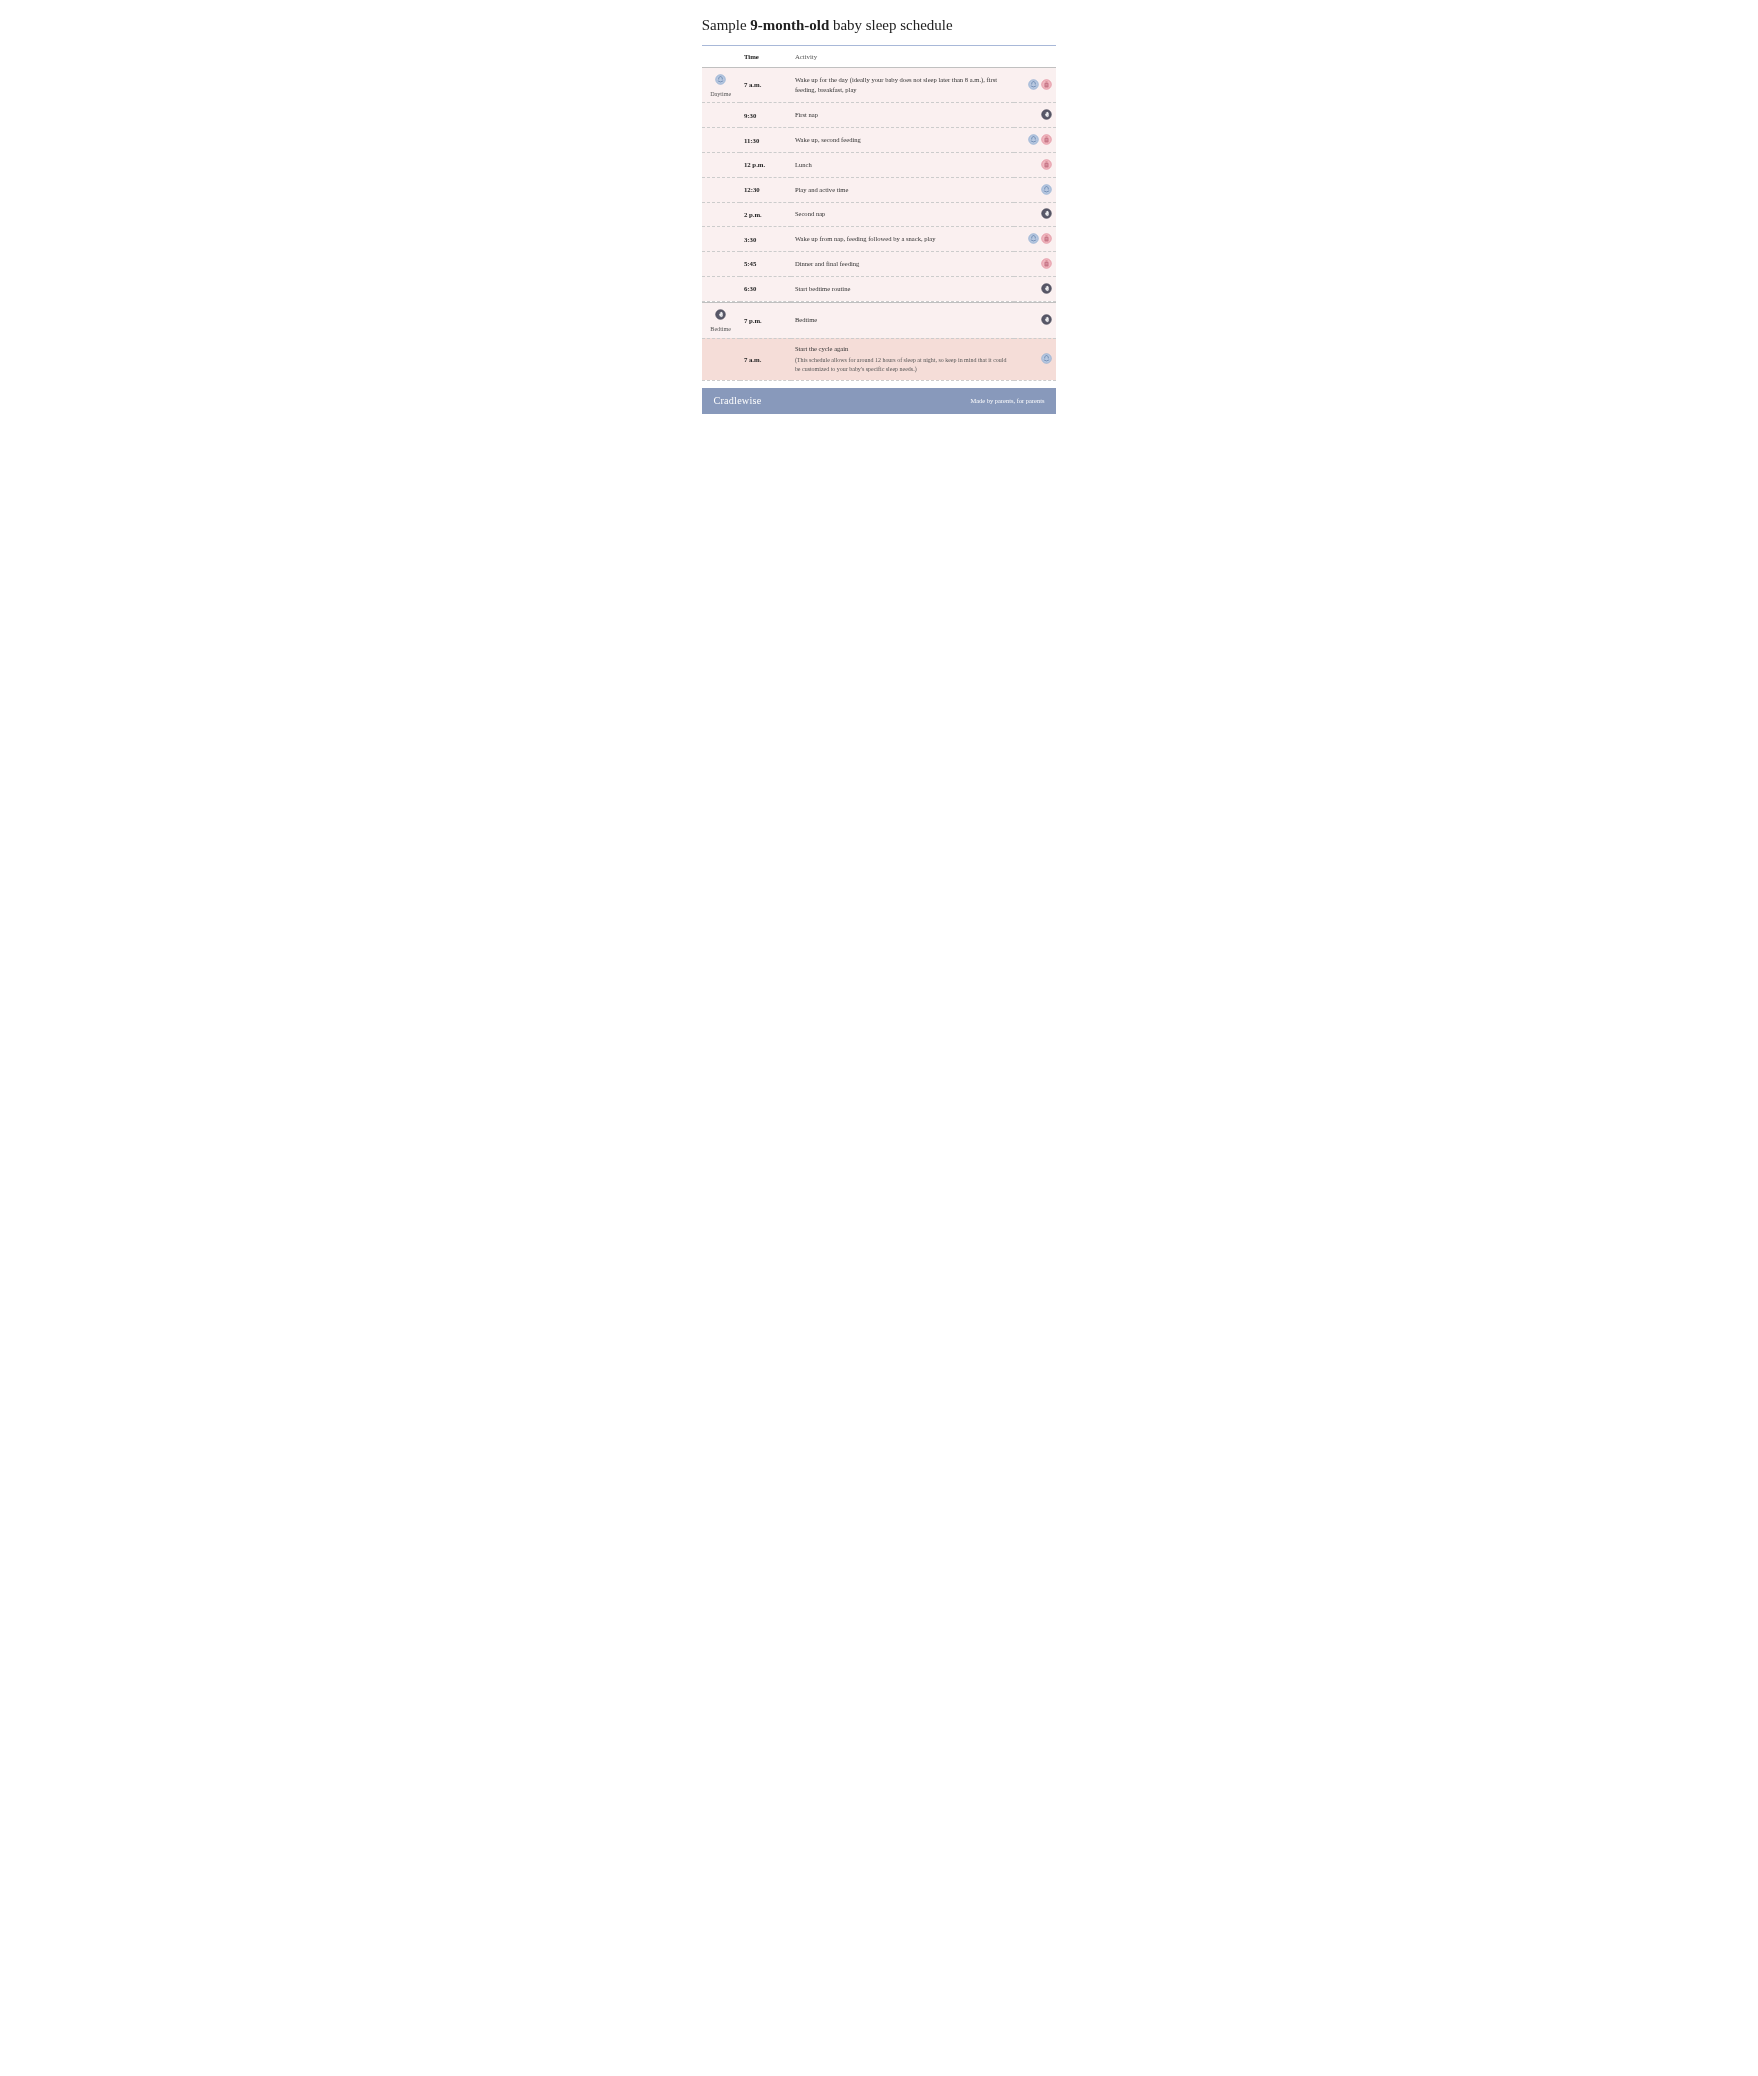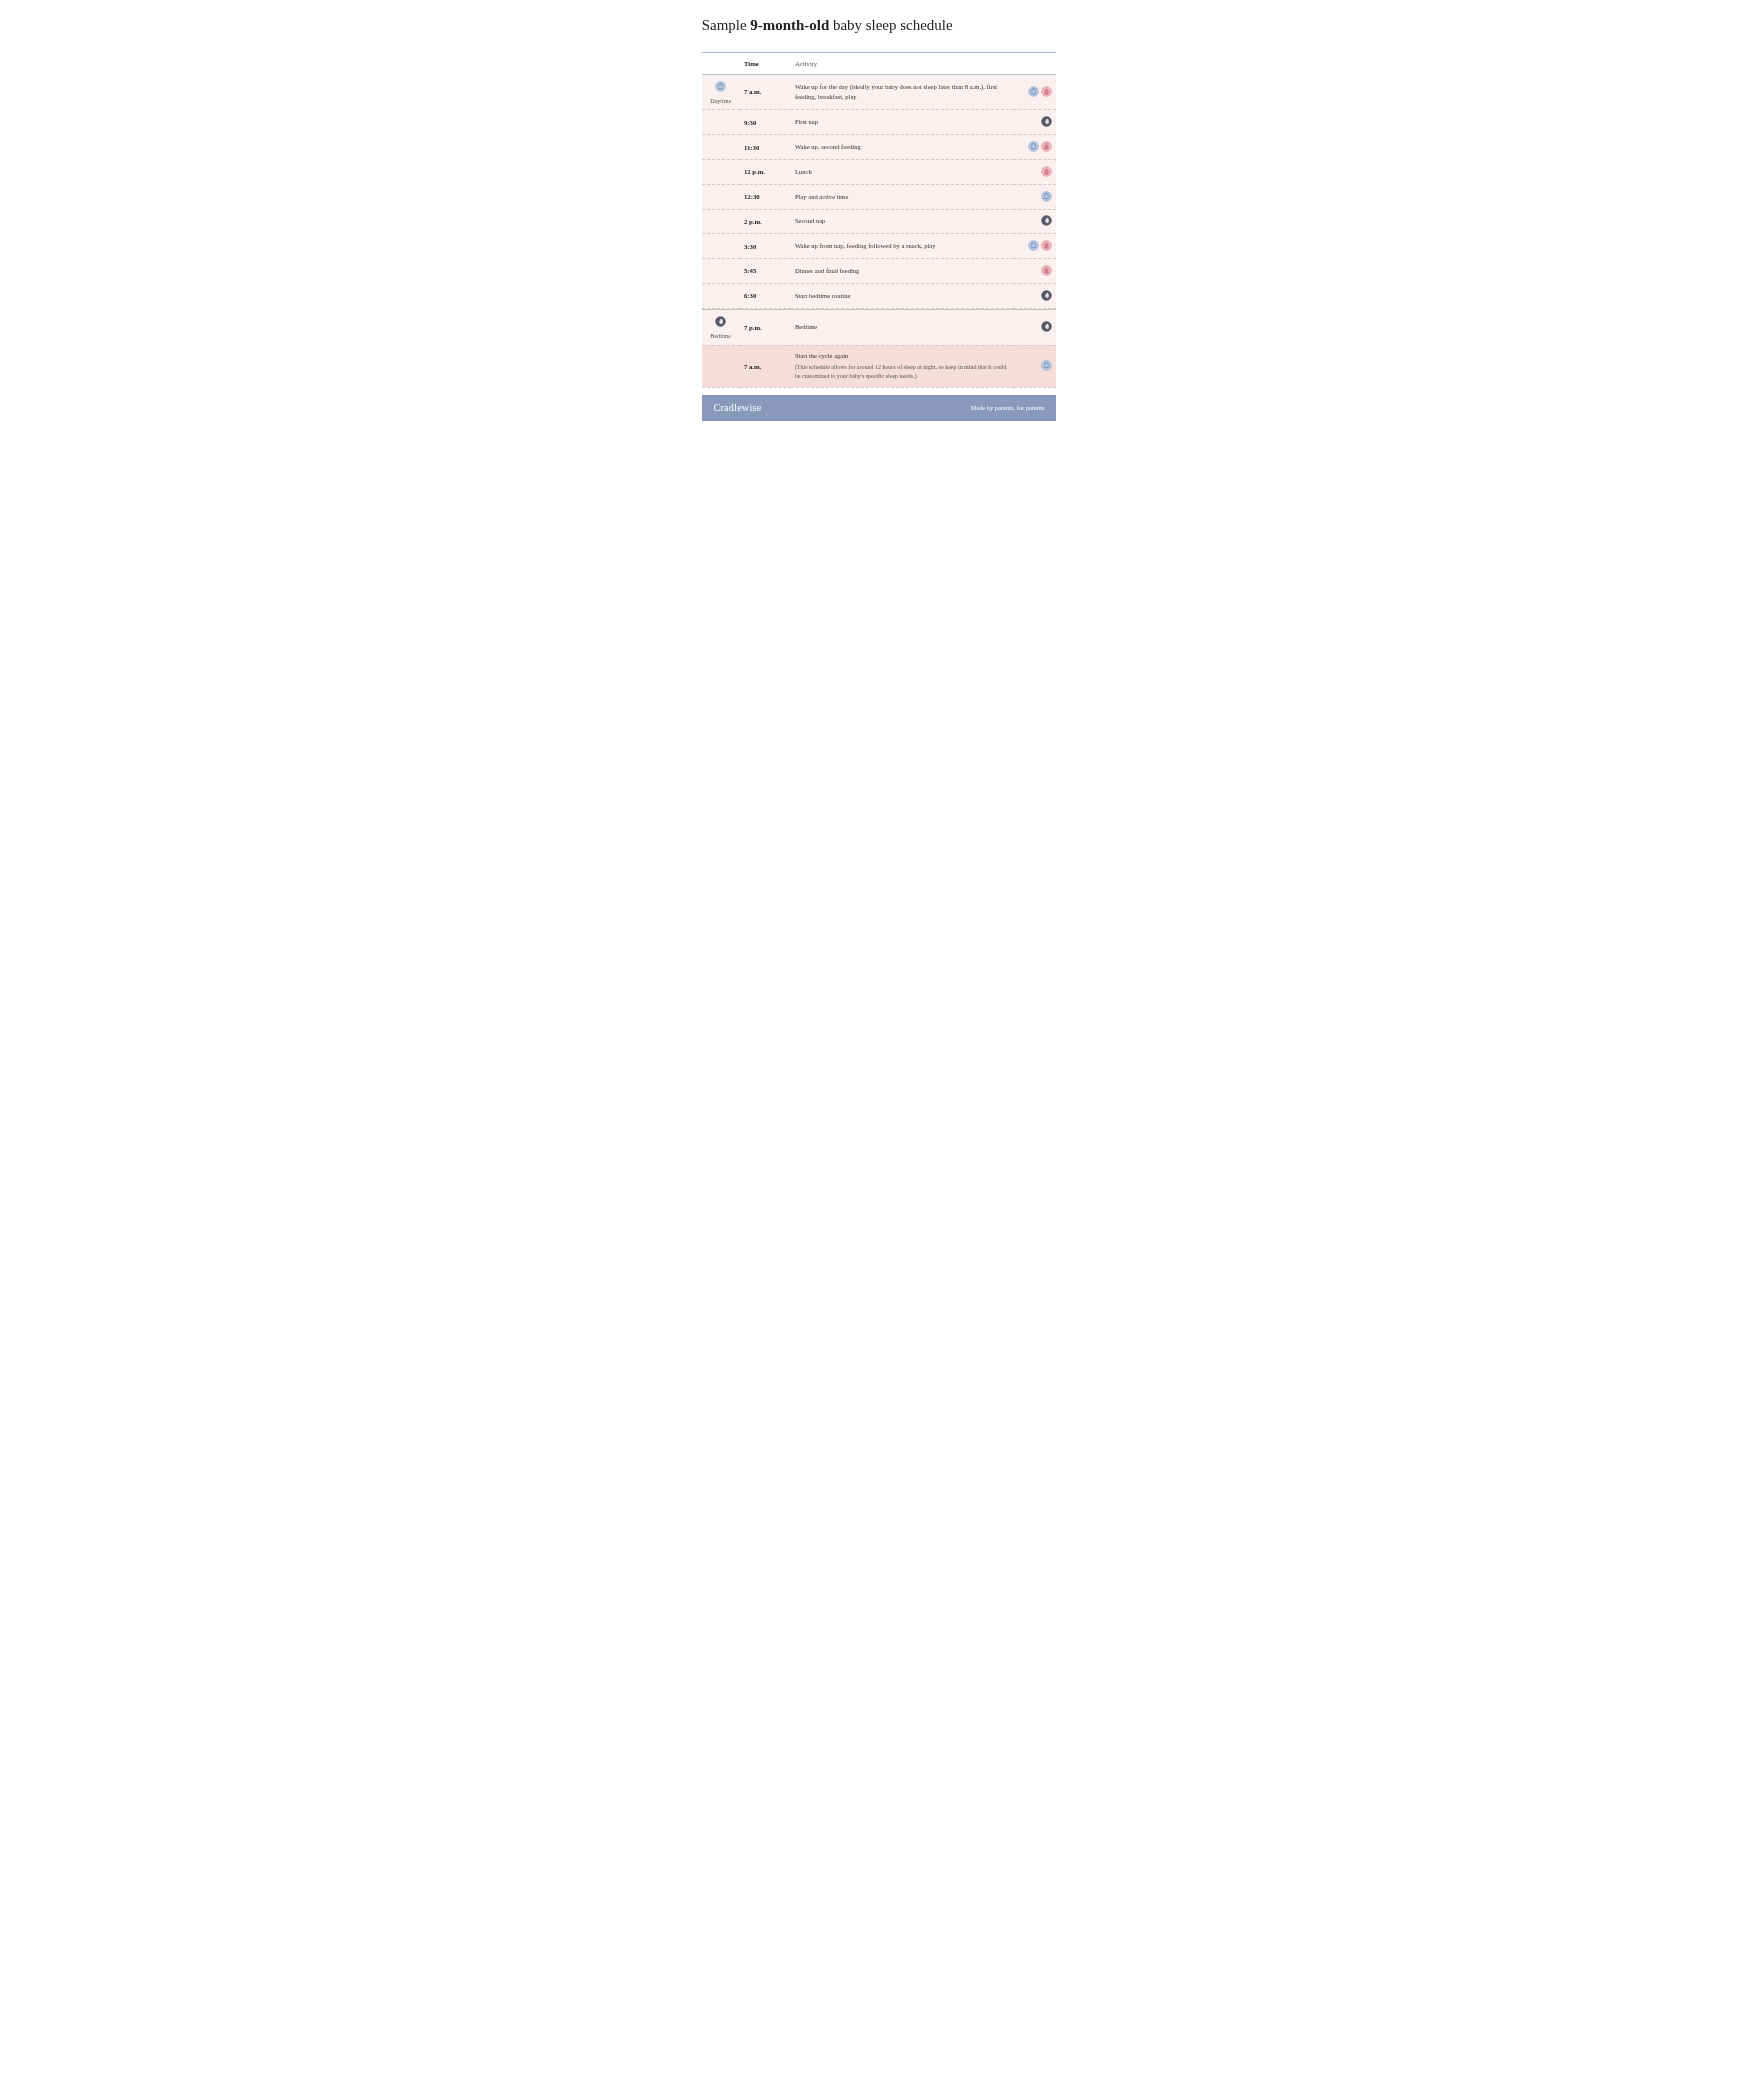--- a/index.html
+++ b/index.html
@@ -8,21 +8,21 @@
       font-family: 'Georgia', serif;
       width: 380px;
       margin: 0 auto;
       padding: 17px 12.7px 17px 12.7px;
       color: #333;
     }
     .page-title {
       font-size: 2.2rem;
       font-weight: 300;
       color: #222;
-      margin-bottom: 17px;
+      margin-bottom: 10px;
       line-height: 1.2;
     }
     .page-title strong {
       font-weight: 900;
     }
     .title-divider {
       border: none;
       border-top: 0.8px solid #a8b8d8;
       margin-bottom: 0;
     }

